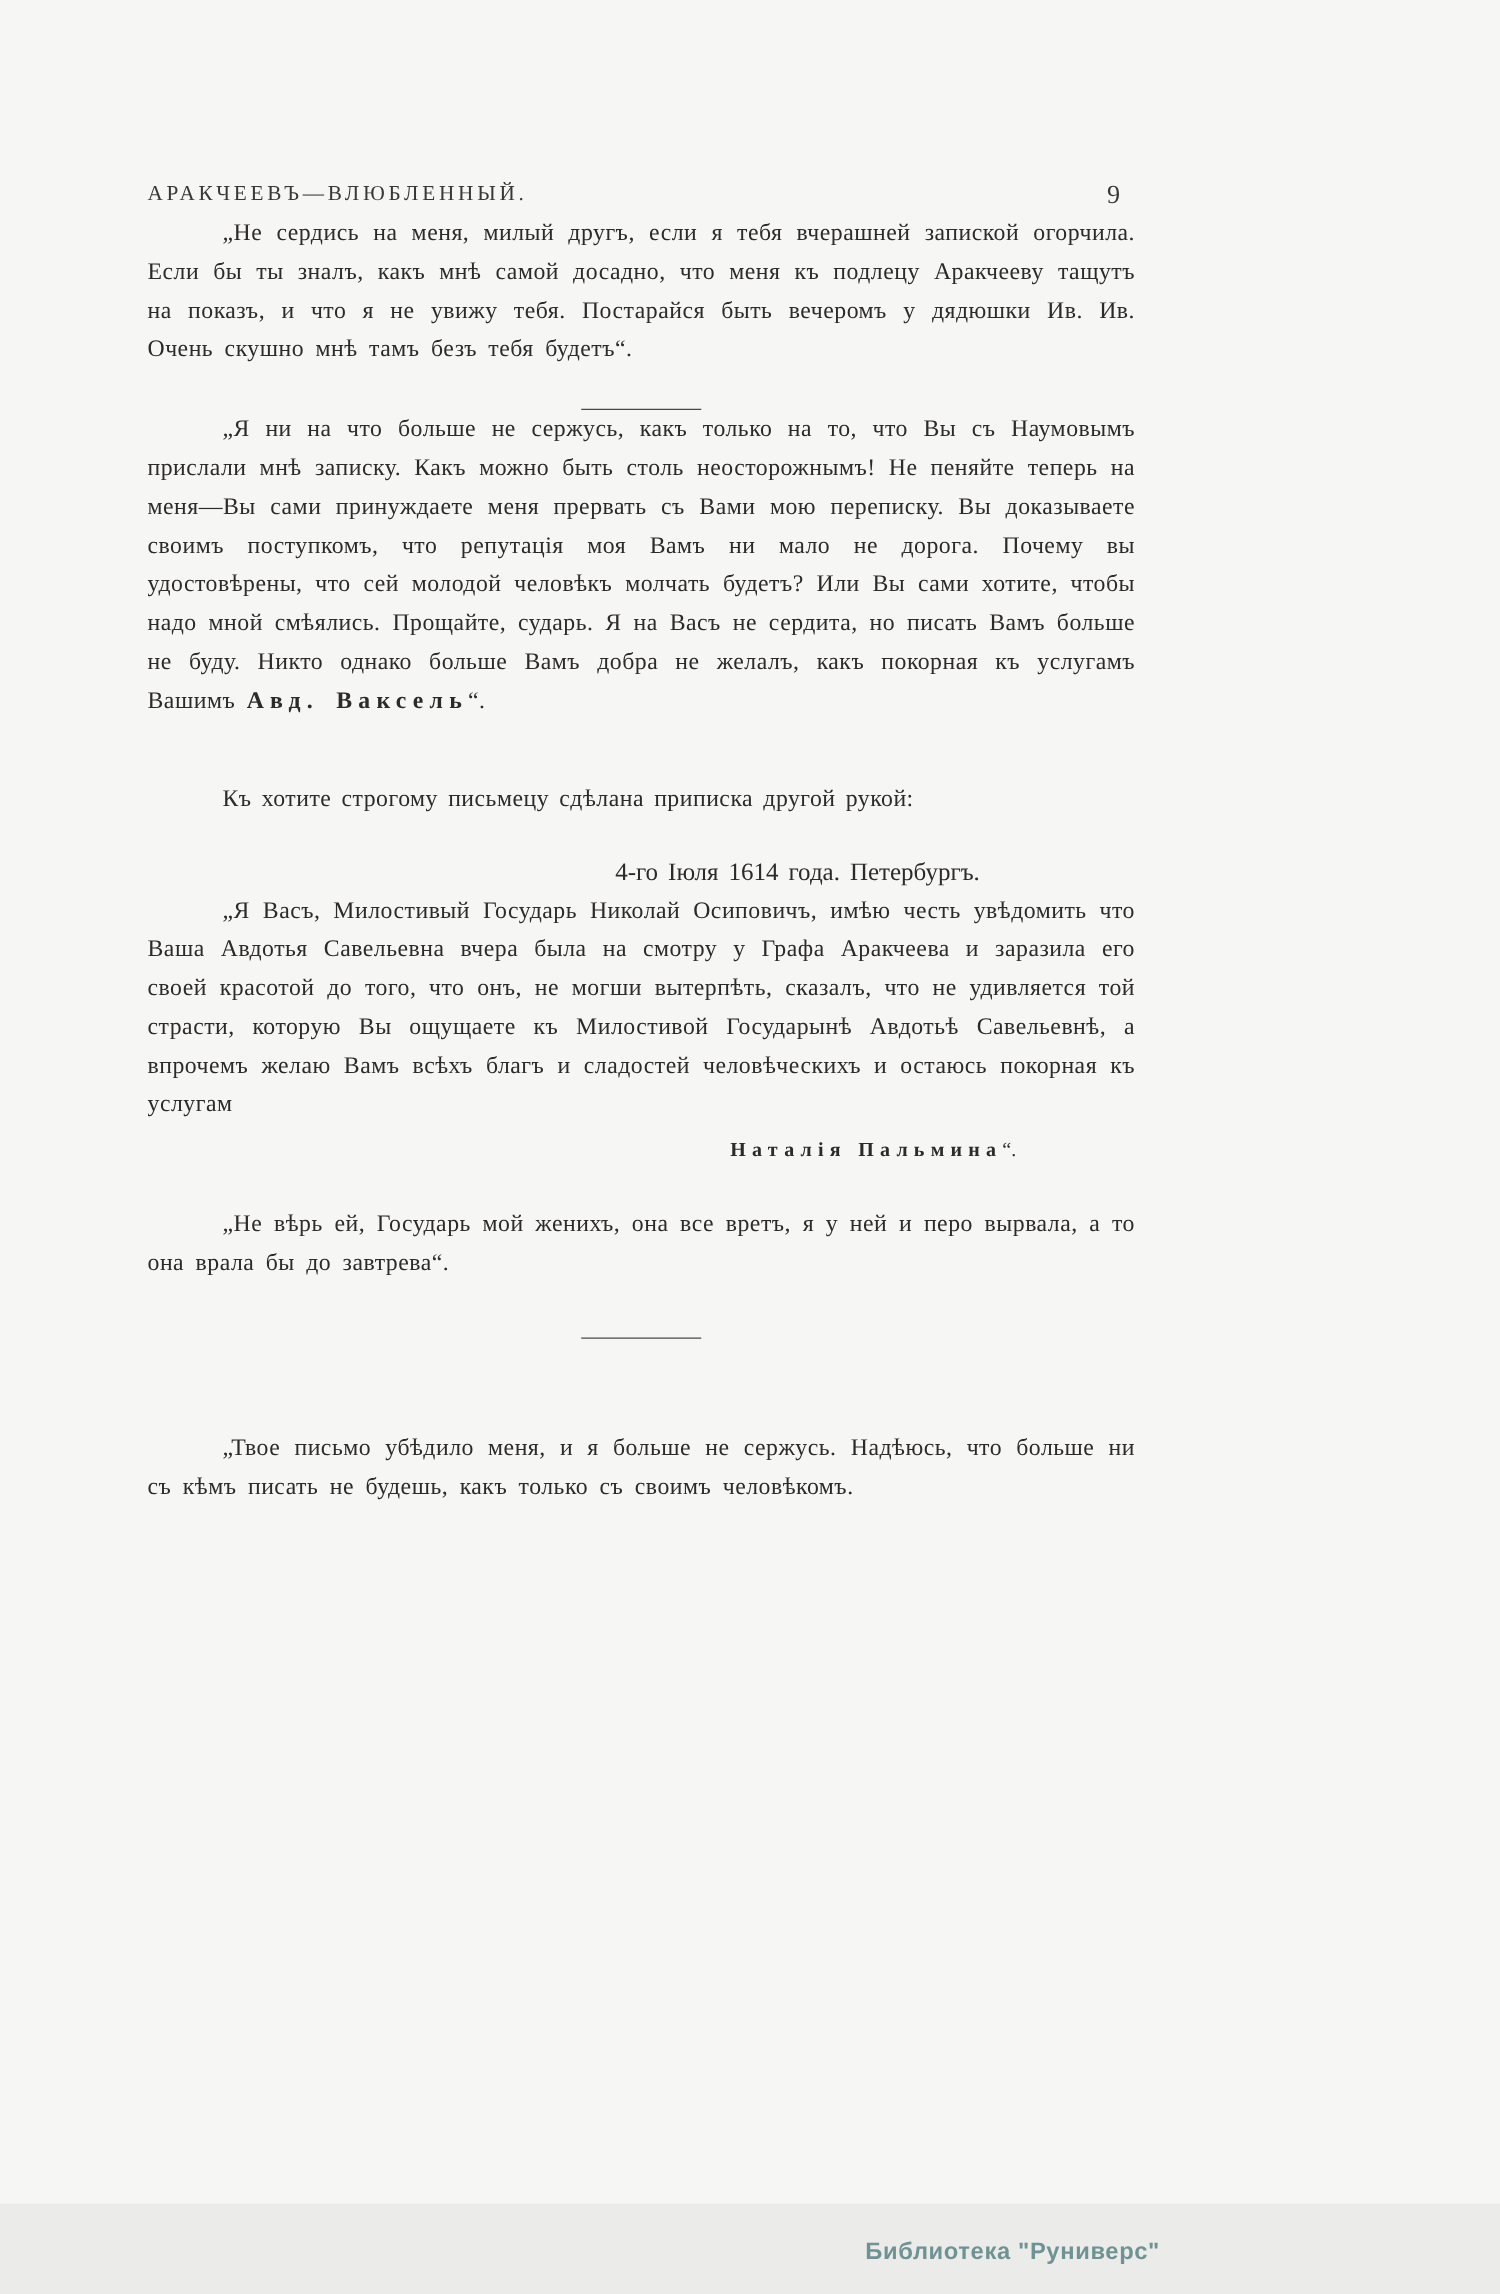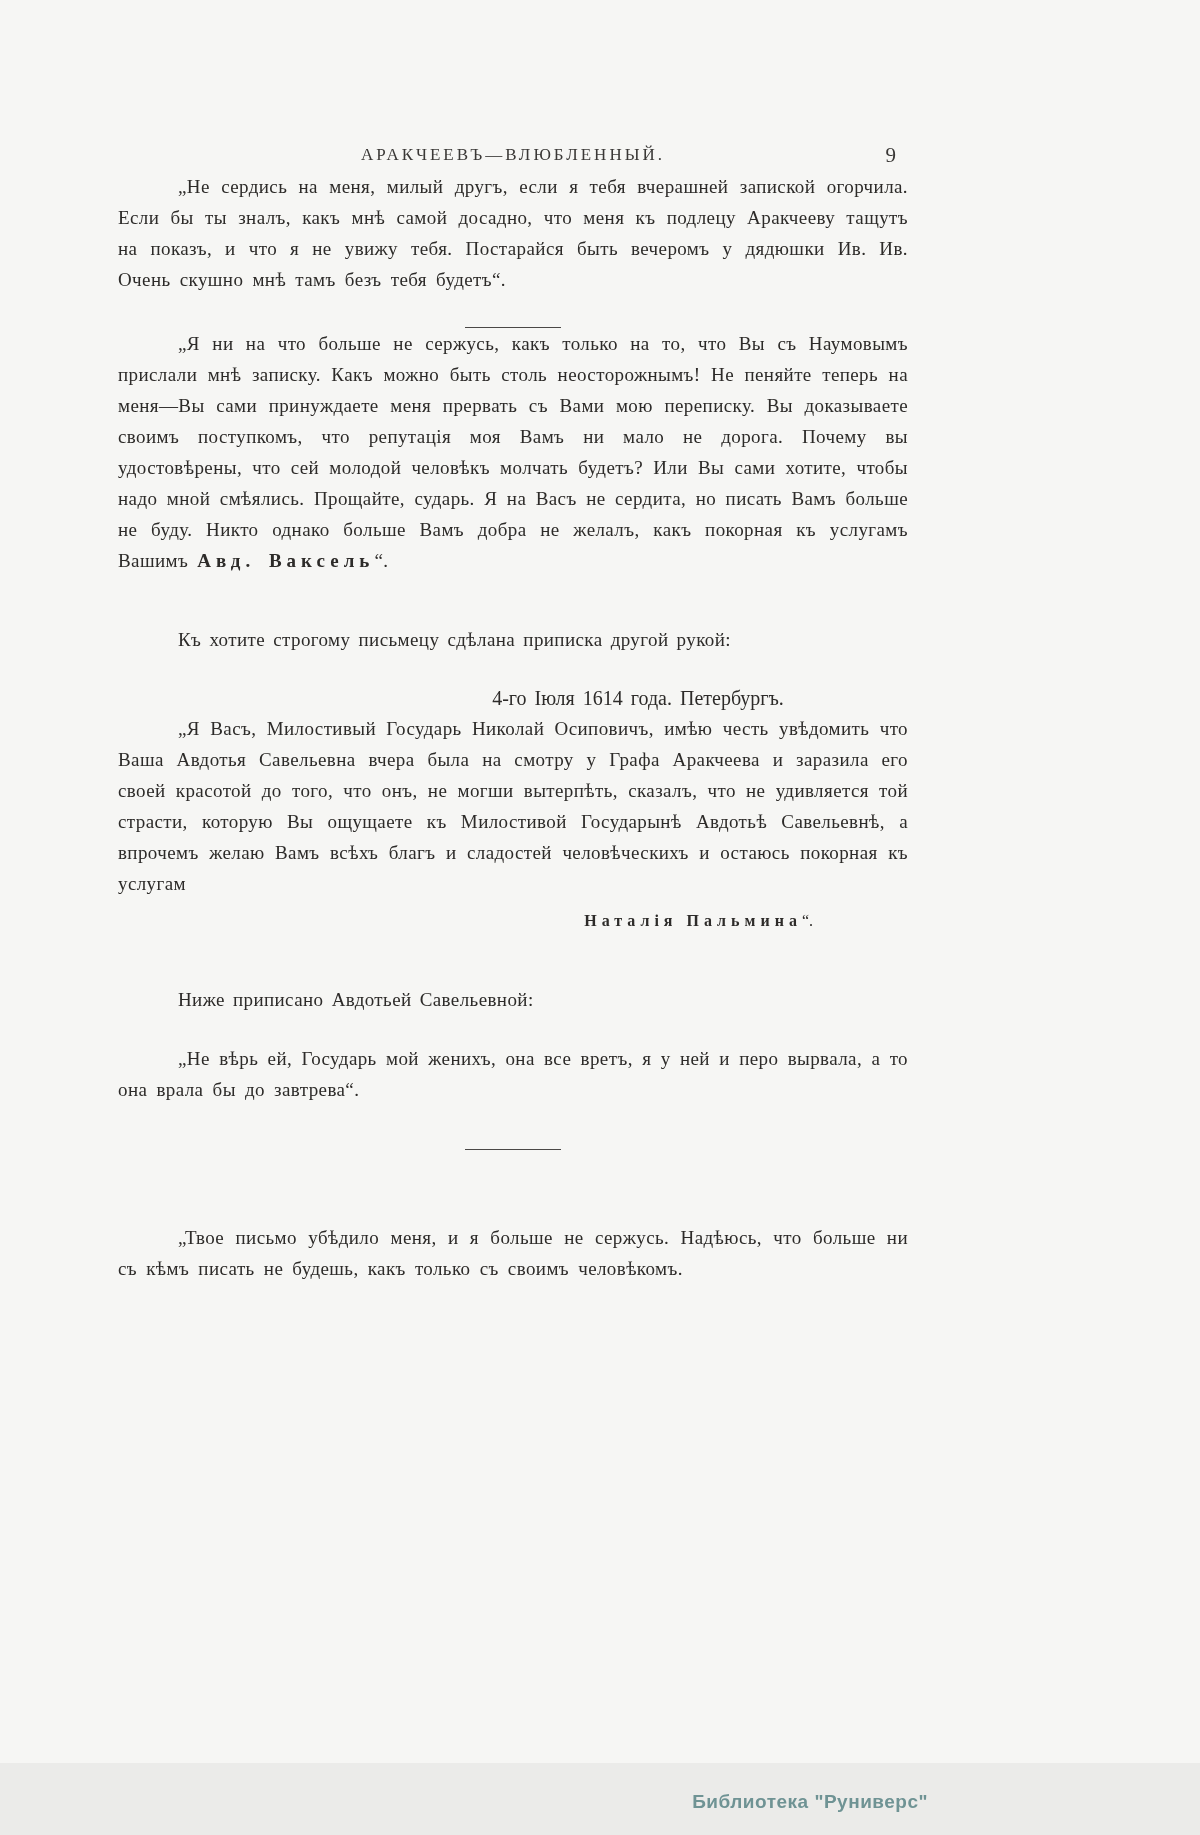--- a/index.html
+++ b/index.html
@@ -16,21 +16,20 @@
     color: #2d2b29;
   }
   .page-inner {
     position: absolute;
     top: 145px;
     left: 118px;
     width: 790px;
   }
   .running-head {
     position: relative;
-    text-align: center;
     font-size: 17px;
     letter-spacing: 3px;
     color: #3a3836;
     height: 26px;
   }
   .running-head .page-num {
     position: absolute;
     right: 12px;
     top: -2px;
     font-size: 21px;
@@ -124,21 +123,20 @@
   <p class="dateline">4-го Іюля 1614 года. Петербургъ.</p>
 
   <p class="letter mt-first">
     <span>„Я Васъ, Милостивый Государь Николай Осиповичъ, имѣю честь увѣдомить что Ваша Авдотья Савельевна вчера была на смотру у Графа Аракчеева и заразила его своей красотой до того, что онъ, не могши вытерпѣть, сказалъ, что не удивляется той страсти, которую Вы ощущаете къ Милостивой Государынѣ Авдотьѣ Савельевнѣ, а впрочемъ желаю Вамъ всѣхъ благъ и сладостей человѣческихъ и остаюсь покорная къ услугам</span>
   </p>
 
   <div class="signature-line">
     <span class="spaced-name">Наталія Пальмина</span><span>“.</span>
   </div>
 
-  <p class="intro-line">Ниже приписано Авдотьей Савельевной:</p>
 
   <p class="letter" style="margin-top:28px;">
     <span>„Не вѣрь ей, Государь мой женихъ, она все вретъ, я у ней и перо вырвала, а то она врала бы до завтрева“.</span>
   </p>
 
   <div class="divider" style="margin-top:44px;"></div>
 
   <p class="letter" style="margin-top:72px;">
     <span>„Твое письмо убѣдило меня, и я больше не сержусь. Надѣюсь, что больше ни съ кѣмъ писать не будешь, какъ только съ своимъ человѣкомъ.</span>
   </p>

